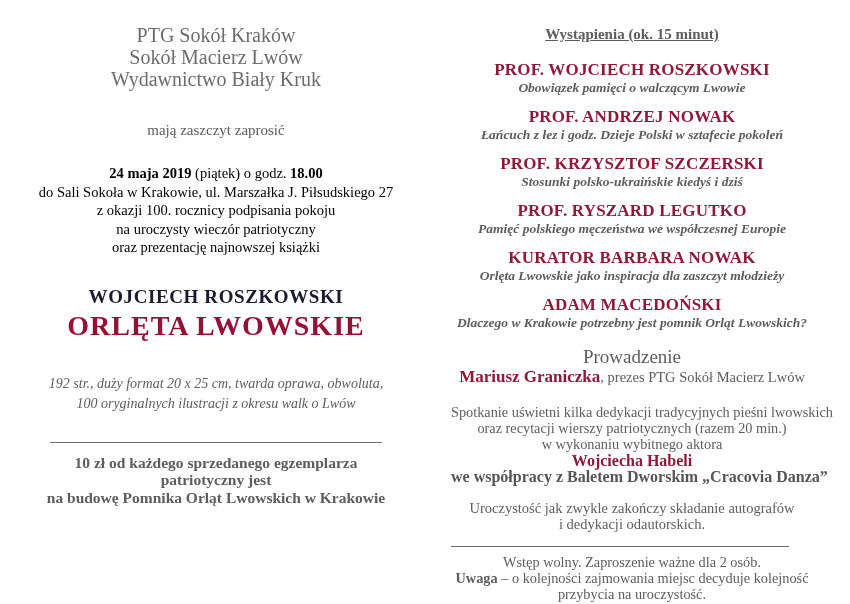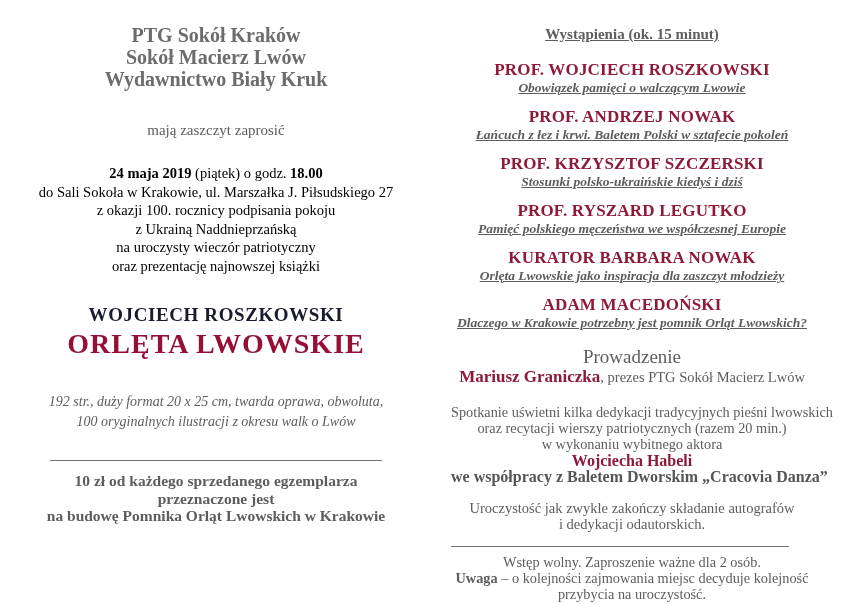--- a/index.html
+++ b/index.html
@@ -17,21 +17,21 @@
   
   .left-col {
     position: absolute;
     left: 20px; top: 24px;
     width: 392px;
     text-align: center;
     color: #5d5d5d;
   }
   .org-line {
     font-size: 20px;
-    font-weight: bold;
+    font-weight: normal;
     line-height: 22px;
     color: #6c6c6c;
   }
   .invite-line {
     margin-top: 32px;
     font-size: 15px;
     color: #5d5d5d;
   }
   .date-block {
     margin-top: 25px;
@@ -102,21 +102,20 @@
     line-height: 20px;
     white-space: nowrap;
   }
   .speaker-topic {
     font-size: 13.5px;
     font-weight: bold;
     font-style: italic;
     color: #5c5c5c;
     line-height: 16px;
     white-space: nowrap;
-    text-decoration: underline;
   }
   .host-block { margin-top: 17px; }
   .host-label { font-size: 19px; line-height: 17px; }
   .host-line { line-height: 24px; white-space: nowrap; }
   .host-name {
     font-size: 17px;
     font-weight: bold;
     color: #8e1a38;
   }
   .host-suffix { font-size: 14.5px; color: #5d5d5d; }
@@ -160,52 +159,51 @@
     <div class="org-line">PTG Sokół Kraków</div>
     <div class="org-line">Sokół Macierz Lwów</div>
     <div class="org-line">Wydawnictwo Biały Kruk</div>
 
     <div class="invite-line">mają zaszczyt zaprosić</div>
 
     <div class="date-block">
       <div class="date-line"><span class="b">24 maja 2019</span><span> (piątek) o godz. </span><span class="b">18.00</span></div>
       <div class="date-line">do Sali Sokoła w Krakowie, ul. Marszałka J. Piłsudskiego 27</div>
       <div class="date-line">z okazji 100. rocznicy podpisania pokoju</div>
-      <div class="date-line">z Ukrainą Naddnieprzańską</div>
       <div class="date-line">na uroczysty wieczór patriotyczny</div>
       <div class="date-line">oraz prezentację najnowszej książki</div>
     </div>
 
     <div class="author-line">WOJCIECH ROSZKOWSKI</div>
     <div class="book-title">ORLĘTA LWOWSKIE</div>
 
     <div class="book-details">
       <div>192 str., duży format 20 x 25 cm, twarda oprawa, obwoluta,</div>
       <div>100 oryginalnych ilustracji z okresu walk o Lwów</div>
     </div>
 
     <hr class="left-rule">
 
     <div class="donation-block">
       <div>10 zł od każdego sprzedanego egzemplarza</div>
-      <div>przeznaczone jest</div>
+      <div>patriotyczny jest</div>
       <div>na budowę Pomnika Orląt Lwowskich w Krakowie</div>
     </div>
   </div>
 
   <div class="right-col">
     <div class="right-heading">Wystąpienia (ok. 15 minut)</div>
 
     <div class="speaker">
       <div class="speaker-name">PROF. WOJCIECH ROSZKOWSKI</div>
       <div class="speaker-topic">Obowiązek pamięci o walczącym Lwowie</div>
     </div>
     <div class="speaker">
       <div class="speaker-name">PROF. ANDRZEJ NOWAK</div>
-      <div class="speaker-topic">Łańcuch z łez i krwi. Baletem Polski w sztafecie pokoleń</div>
+      <div class="speaker-topic">Łańcuch z łez i godz. Dzieje Polski w sztafecie pokoleń</div>
     </div>
     <div class="speaker">
       <div class="speaker-name">PROF. KRZYSZTOF SZCZERSKI</div>
       <div class="speaker-topic">Stosunki polsko-ukraińskie kiedyś i dziś</div>
     </div>
     <div class="speaker">
       <div class="speaker-name">PROF. RYSZARD LEGUTKO</div>
       <div class="speaker-topic">Pamięć polskiego męczeństwa we współczesnej Europie</div>
     </div>
     <div class="speaker">

